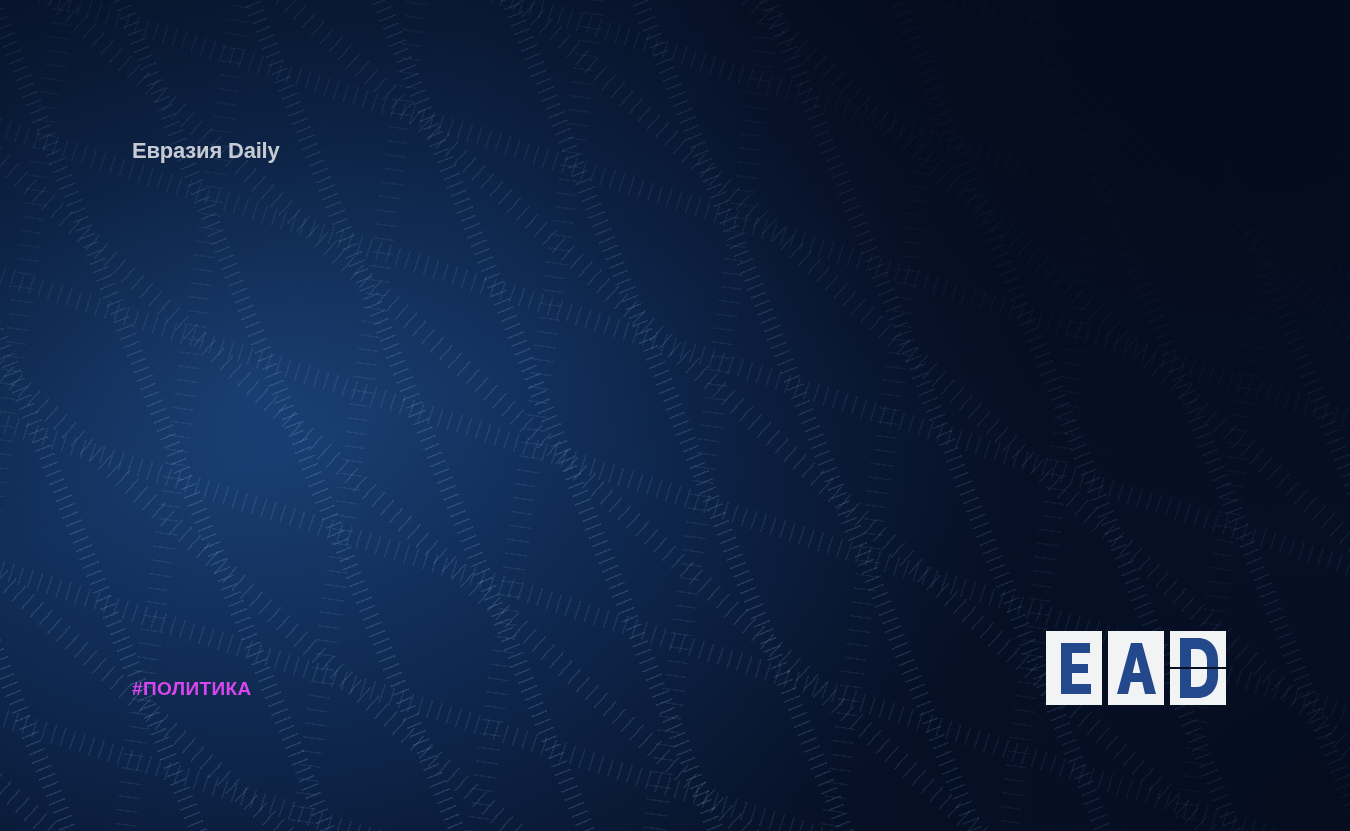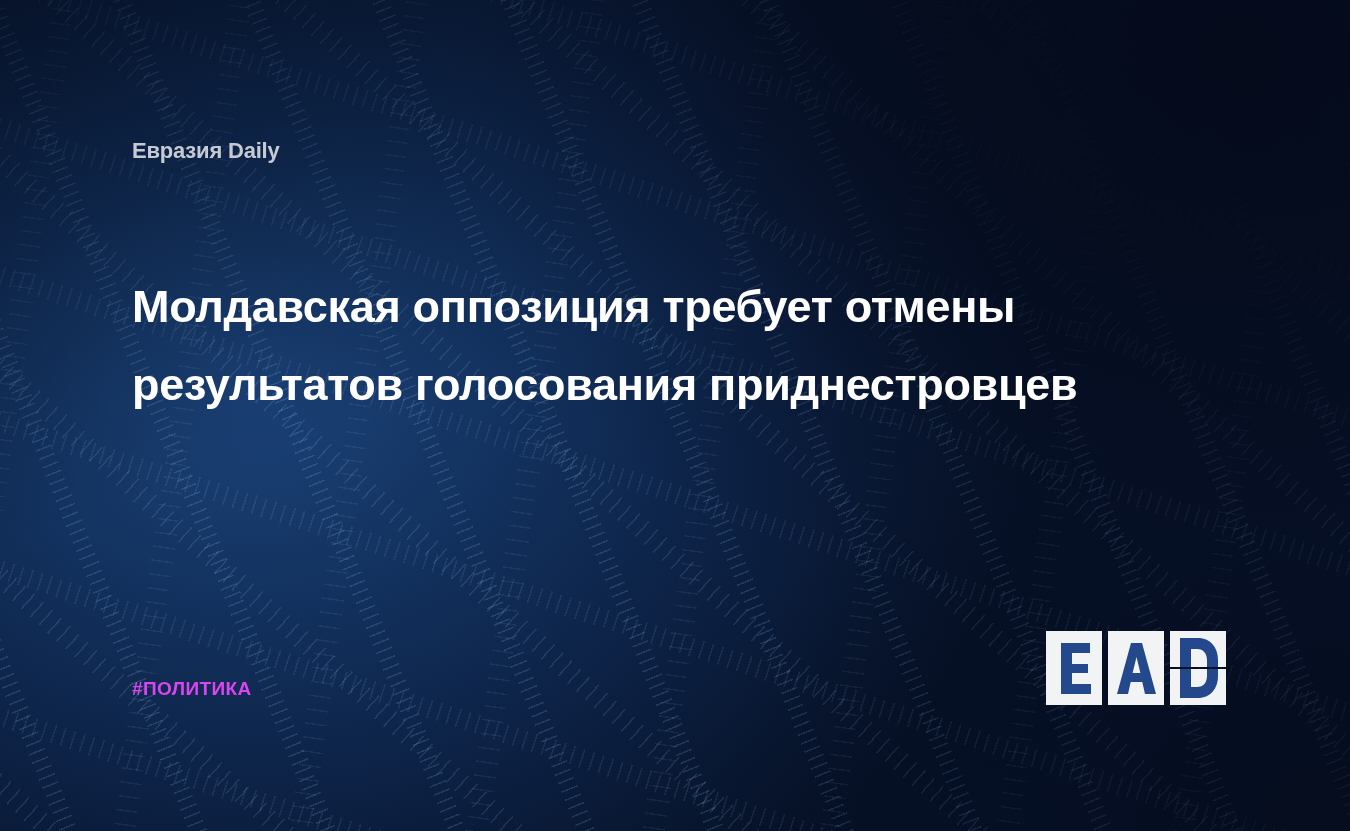--- a/index.html
+++ b/index.html
@@ -187,21 +187,20 @@
   <div class="trails t4"></div>
   <div class="bg-layer trailmask"></div>
   <div class="bg-layer bg-vign"></div>
   <div class="bg-layer bg-vign2"></div>
   <div class="bg-layer bg-dark-top"></div>
 
   <div class="content">
 
     <div id="brand">Евразия Daily</div>
 
-    <h1 id="headline">Молдавская оппозиция требует отмены результатов голосования приднестровцев</h1>
 
     <div id="tag">#ПОЛИТИКА</div>
 
     <div id="logo">
 
       <div class="tile">
         <svg width="56" height="74" viewBox="0 0 56 74">
           <path class="glyph" d="M15 12 H44 V22 H26 V33 H42 V42 H26 V53 H45 V63 H15 Z"></path>
         </svg>
       </div>

